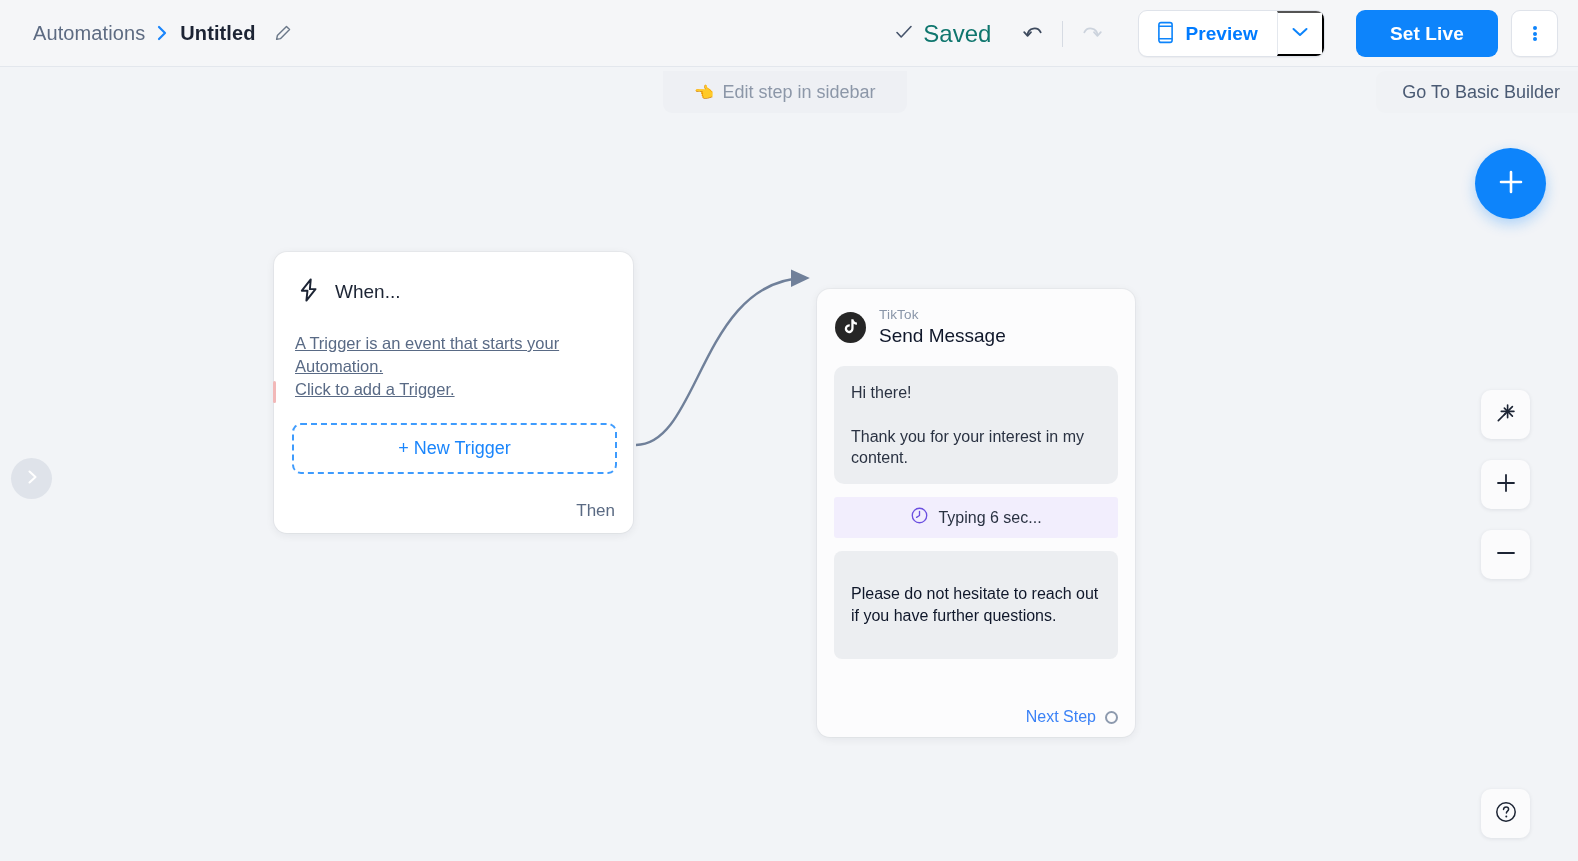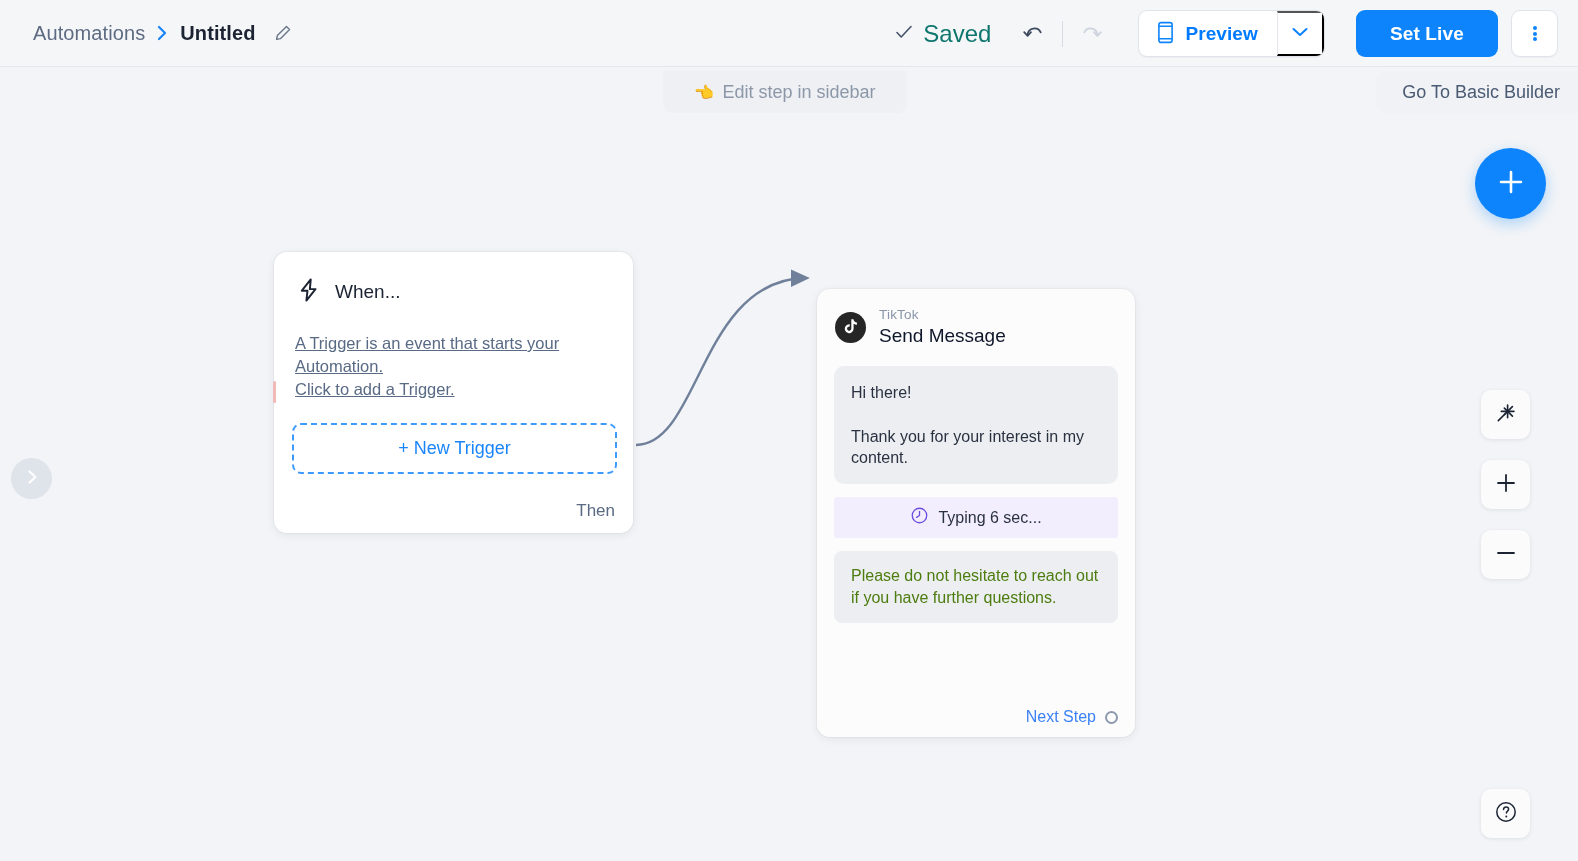--- a/index.html
+++ b/index.html
@@ -144,22 +144,22 @@
   }
   .bubble p + p { margin-top: 23px; }
   .bubble-typing {
     background: #f2eefd; border-radius: 3px;
     height: 41px; margin-top: 13px;
     display: flex; align-items: center; justify-content: center; gap: 9px;
     font-size: 16px; color: #2a3242;
   }
   .bubble-last {
     background: #eceef1; border-radius: 8px;
-    padding: 14px 17px; margin-top: 13px;
-    font-size: 16px; color: #4d7c0f; line-height: 1.35;
+    padding: 32px 17px; margin-top: 13px;
+    font-size: 16px; color: #0f172a; line-height: 1.35;
   }
   .next-step-row {
     position: absolute; right: 17px; bottom: 11px;
     display: flex; align-items: center; gap: 9px;
   }
   .next-step-label { font-size: 16px; color: #3b82f6; }
   .next-dot { width: 13px; height: 13px; border-radius: 50%; border: 2px solid #8d9aae; background: transparent; }
 
   
   .fab-add {

